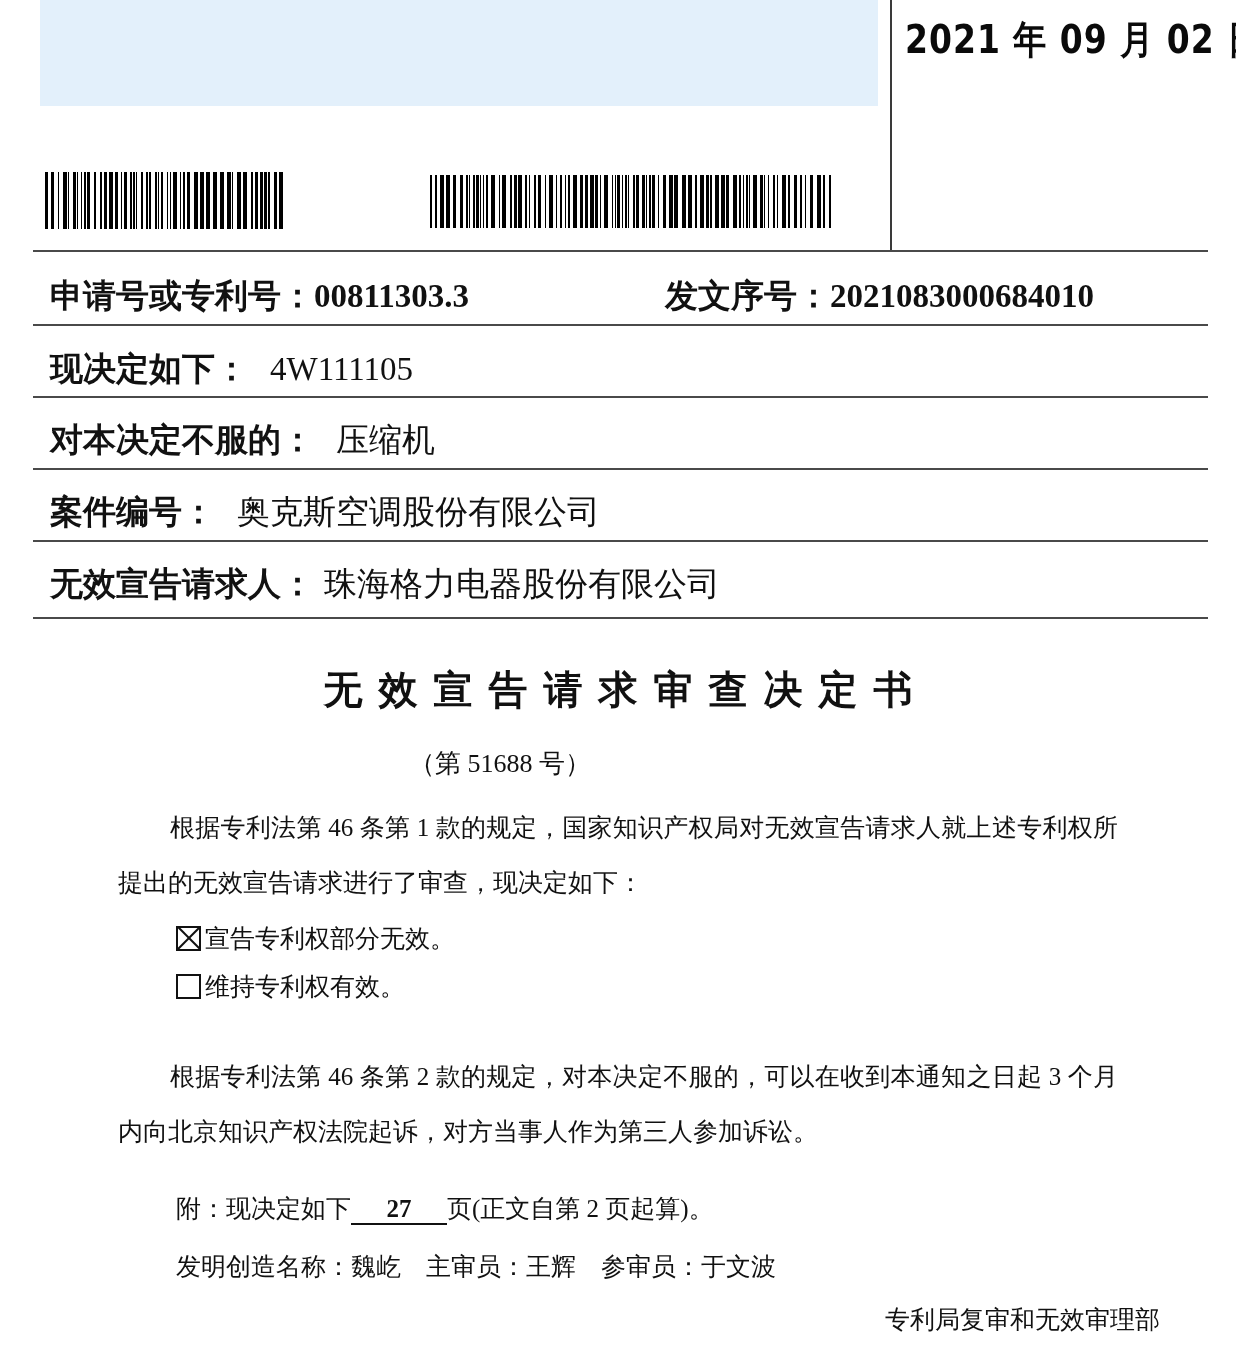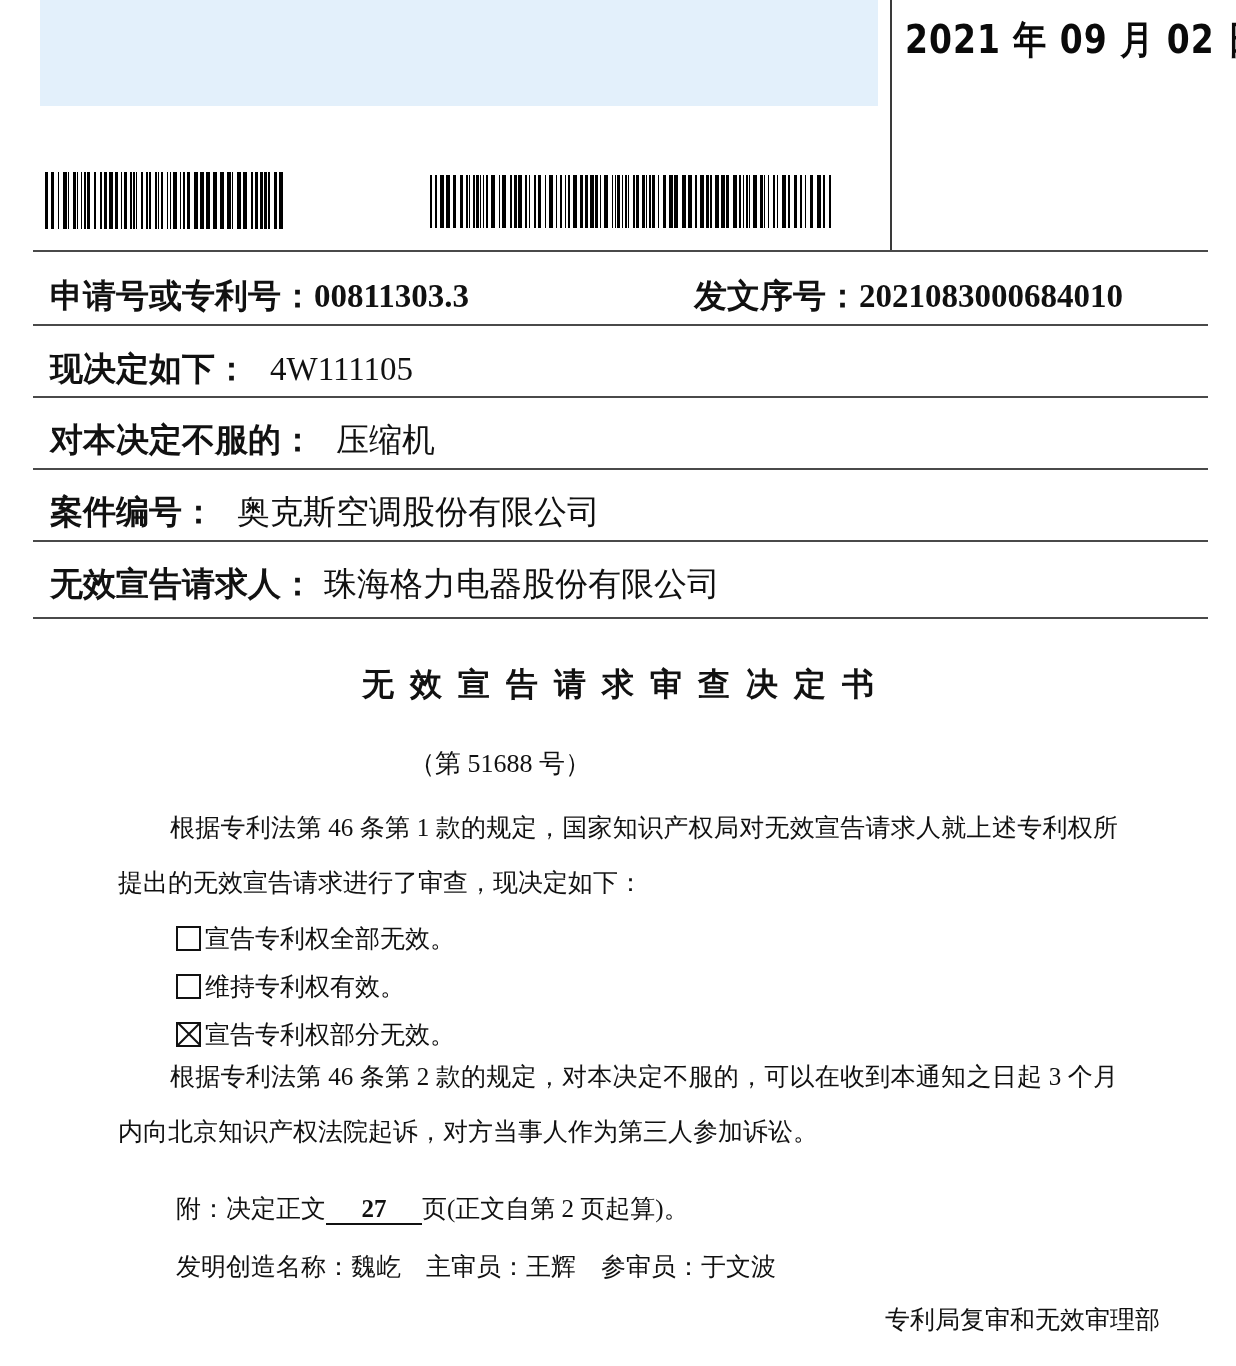--- a/index.html
+++ b/index.html
@@ -105,21 +105,21 @@
   .gap-sm { display: inline-block; width: 10px; }
   .gap-md { display: inline-block; width: 22px; }
 
   
   #doc-title {
     position: absolute;
     left: 0;
     top: 663px;
     width: 1236px;
     text-align: center;
-    font-size: 32px;
+    font-size: 39px;
     font-weight: 700;
     letter-spacing: 16px;
     text-indent: 16px;
     font-family: "Liberation Sans", "DejaVu Sans", sans-serif;
   }
   #doc-subtitle {
     position: absolute;
     left: 0;
     top: 746px;
     width: 1000px;
@@ -342,21 +342,21 @@
     </div>
 
   <div id="issue-date">2021 年 09 月 02 日</div>
 </div>
 
 <div class="rule" style="top:250px;"></div>
 
 <div class="field-row" style="top:280px;">
   <span class="field-label">申请号或专利号：</span><span class="field-value-bold">00811303.3</span>
 </div>
-<div class="field-row" style="left:665px; top:280px;margin-left:29px;">
+<div class="field-row" style="left:665px; top:280px;">
   <span class="field-label">发文序号：</span><span class="field-value-bold">2021083000684010</span>
 </div>
 
 <div class="rule" style="top:324px;"></div>
 
 <div class="field-row" style="top:353px;">
   <span class="field-label">现决定如下：</span><span class="gap-md"></span><span class="field-value">4W111105</span>
 </div>
 
 <div class="rule" style="top:396px;"></div>
@@ -379,34 +379,30 @@
 
 <div class="rule" style="top:617px;"></div>
 
 <div id="doc-title">无效宣告请求审查决定书</div>
 <div id="doc-subtitle">（第 51688 号）</div>
 
 <div class="body-para indent2" style="top:800px;">根据专利法第 46 条第 1 款的规定，国家知识产权局对无效宣告请求人就上述专利权所提出的无效宣告请求进行了审查，现决定如下：</div>
 
 <div id="checkbox-list">
   <div class="check-row">
-    <span class="checkbox"></span>
-    <span>宣告专利权全部无效。</span>
+    <span class="checkbox checked"></span>
+    <span>宣告专利权部分无效。</span>
   </div>
   <div class="check-row">
     <span class="checkbox"></span>
     <span>维持专利权有效。</span>
   </div>
-  <div class="check-row">
-    <span class="checkbox checked"></span>
-    <span>宣告专利权部分无效。</span>
-  </div>
 </div>
 
 <div class="body-para indent2" style="top:1049px;">根据专利法第 46 条第 2 款的规定，对本决定不服的，可以在收到本通知之日起 3 个月内向北京知识产权法院起诉，对方当事人作为第三人参加诉讼。</div>
 
 <div class="note-line" style="top:1192px;">
-  <span>附：决定正文</span><span class="blank-underline">27</span><span>页(正文自第 2 页起算)。</span>
+  <span>附：现决定如下</span><span class="blank-underline">27</span><span>页(正文自第 2 页起算)。</span>
 </div>
 
 <div class="note-line" style="top:1250px;">发明创造名称：魏屹　主审员：王辉　参审员：于文波</div>
 
 <div id="signature-line">专利局复审和无效审理部</div>
 
 </body></html>

